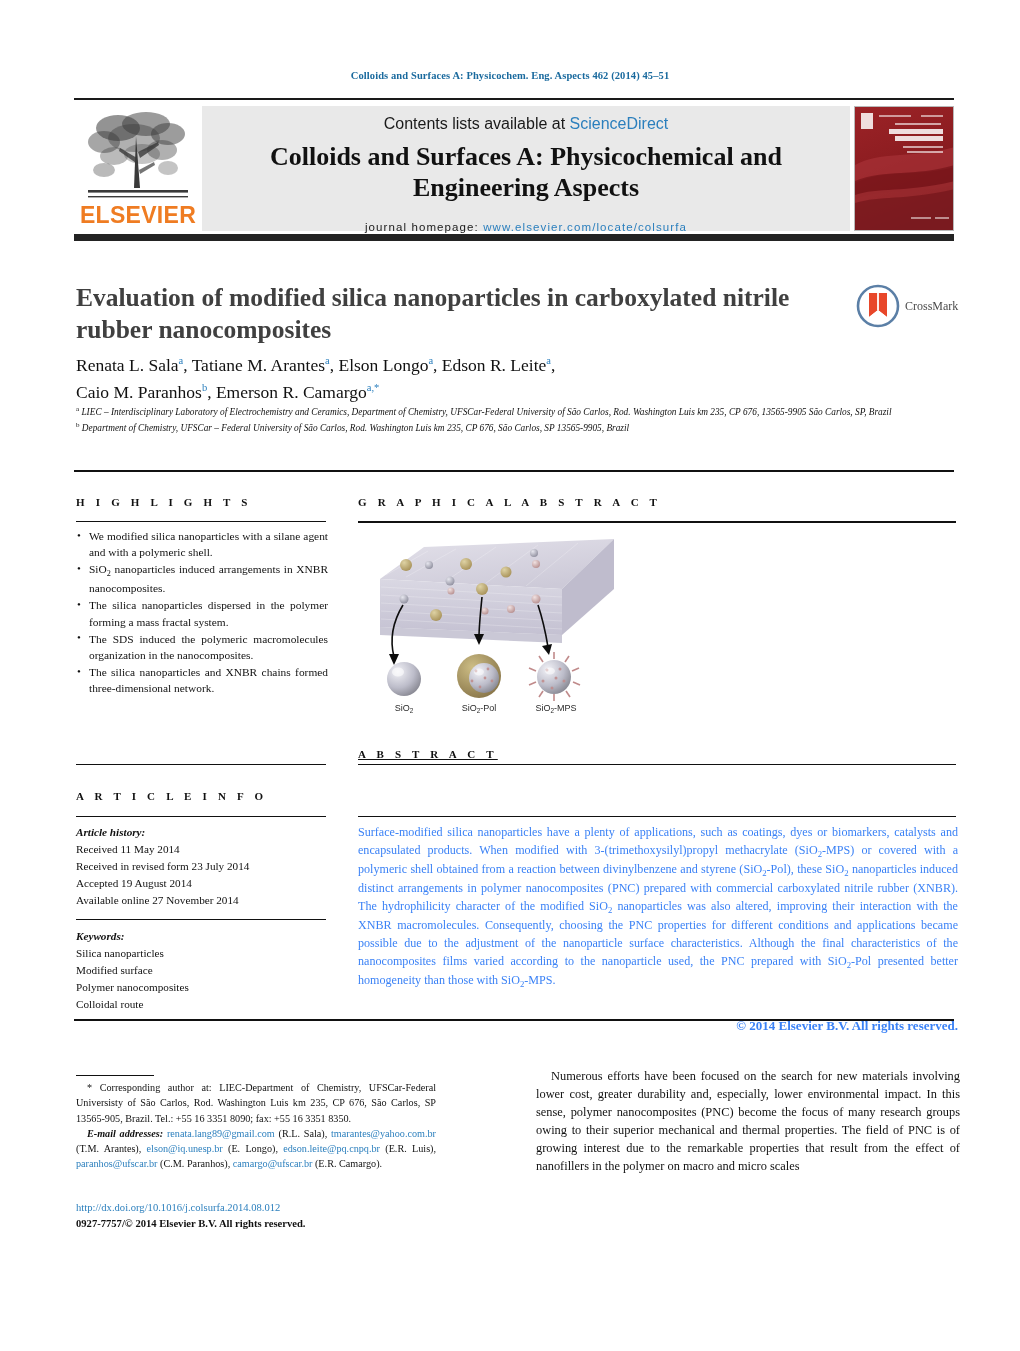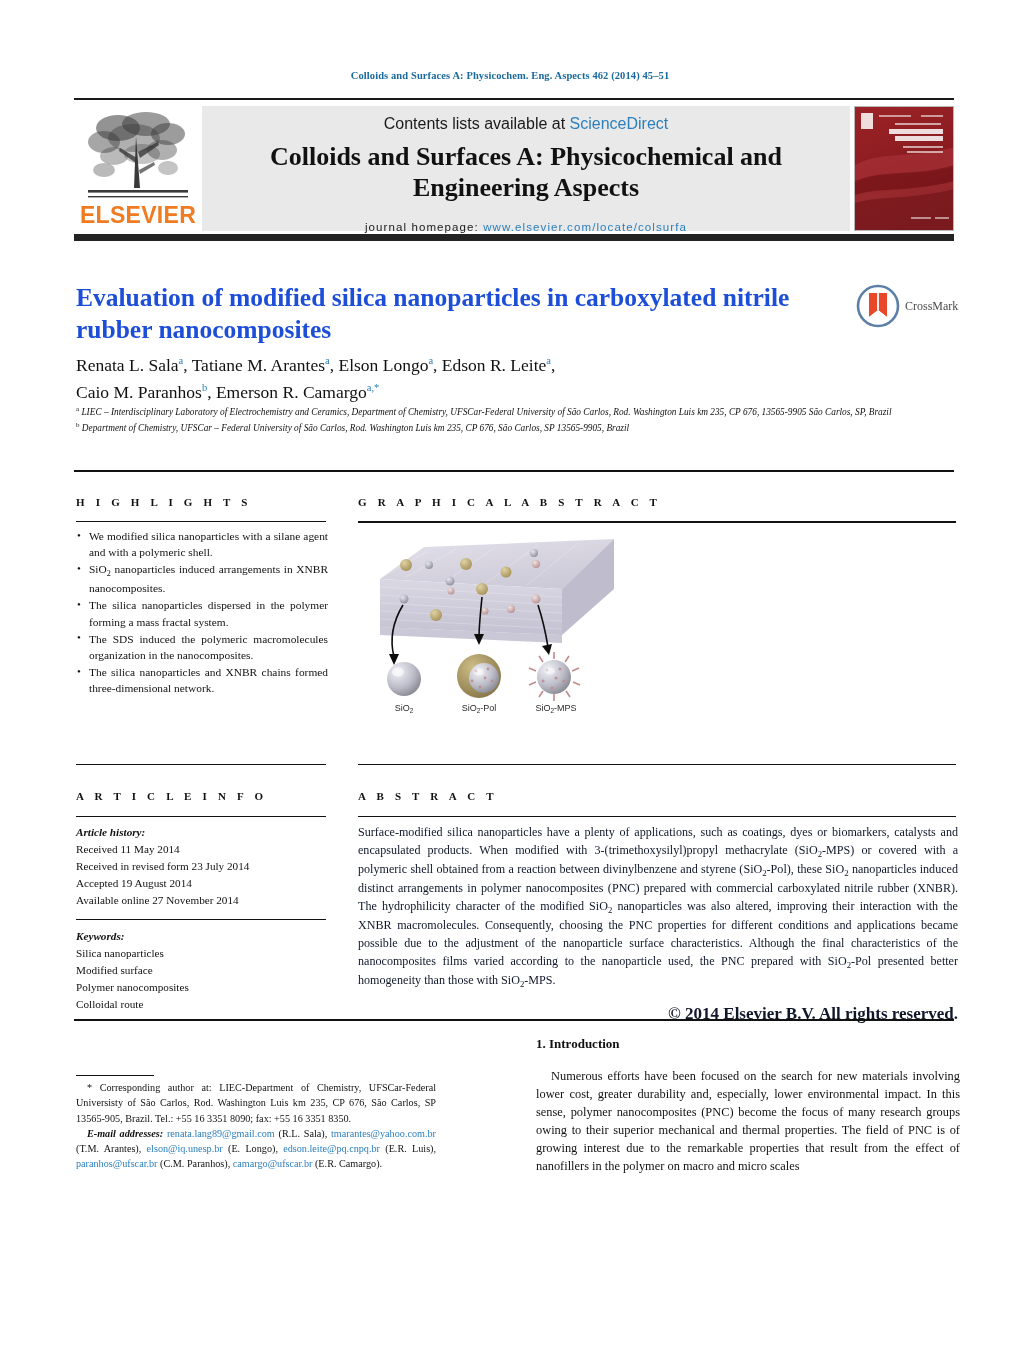--- a/index.html
+++ b/index.html
@@ -63,21 +63,21 @@
   }
 
   .blackbar {
     position:absolute; left:74px; top:234px; width:880px; height:7px; background:#232323;
   }
 
   
   .title {
     position:absolute; left:76px; top:282px; width:760px;
     font-family:"Liberation Serif", serif;
-    font-size:25.5px; font-weight:bold; line-height:1.26; color:#1d4ed8;
+    font-size:25.5px; font-weight:bold; line-height:1.26; color:#404040;
   }
   .crossmark {
     position:absolute; left:856px; top:283px; width:104px; height:46px;
     display:flex; align-items:center; gap:5px;
   }
   .cm-label { font-family:"Liberation Serif", serif; font-size:12px; color:#4b4b4b; }
 
   
   .authors {
     position:absolute; left:76px; top:352px; width:780px;
@@ -121,37 +121,37 @@
     content:"\2022"; position:absolute; left:-12px; top:-0.5px; font-size:11px;
   }
 
   
   .ga-art { position:absolute; left:366px; top:531px; width:250px; height:182px; }
 
   
   .ai-rule-top { position:absolute; left:76px; top:764px; width:250px; height:1.4px; background:#111; }
   .ab-rule-top { position:absolute; left:358px; top:764px; width:598px; height:1.4px; background:#111; }
   .ai-head { top:790px; }
-  .ab-head { top:790px; }
+  .ab-head { top:748px;text-decoration:underline; }
   .ai-rule-bot { position:absolute; left:76px; top:816px; width:250px; height:1.4px; background:#111; }
   .ab-rule-bot { position:absolute; left:358px; top:816px; width:598px; height:1.4px; background:#111; }
 
   .ai-body {
     position:absolute; left:76px; top:824px; width:252px;
     font-family:"Liberation Serif", serif; font-size:11.2px; line-height:1.52; color:#111;
   }
   .ai-label { font-style:italic; font-weight:bold; }
   .ai-sep { width:250px; height:1.2px; background:#111; margin:10px 0 8px 0; }
 
   .abstract {
     position:absolute; left:358px; top:824px; width:600px;
     font-family:"Liberation Serif", serif; font-size:12.1px; line-height:1.47;
-    text-align:justify; color:#0f172a;
-  }
-  .copyright { text-align:right; font-weight:bold; margin-top:11px; font-size:17px; }
+    text-align:justify; color:#3b82f6;
+  }
+  .copyright { text-align:right; font-weight:bold; margin-top:25px; font-size:13px; }
 
   
   .rule-bottom { position:absolute; left:74px; top:1019px; width:880px; height:1.6px; background:#111; }
 
   
   .fn-rule { position:absolute; left:76px; top:1075px; width:78px; height:1.1px; background:#111; }
   .footnote {
     position:absolute; left:76px; top:1080px; width:360px;
     font-family:"Liberation Serif", serif; font-size:10.2px; line-height:1.5;
     text-align:justify; color:#111;
@@ -478,19 +478,22 @@
       <span>(E. Longo)</span>,
       <span class="lnk">edson.leite@pq.cnpq.br</span>
       <span>(E.R. Luis)</span>,
       <span class="lnk">paranhos@ufscar.br</span>
       <span>(C.M. Paranhos)</span>,
       <span class="lnk">camargo@ufscar.br</span>
       <span>(E.R. Camargo)</span>.
     </p>
   </div>
 
-
-  <div class="intro-head">1. Introduction</div>
+  <div class="doi">
+    <div class="lnk">http://dx.doi.org/10.1016/j.colsurfa.2014.08.012</div>
+    <div class="cr">0927-7757/© 2014 Elsevier B.V. All rights reserved.</div>
+  </div>
+
   <div class="intro-body">
     <p>Numerous efforts have been focused on the search for new materials involving lower cost, greater durability and, especially, lower environmental impact. In this sense, polymer nanocomposites (PNC) become the focus of many research groups owing to their superior mechanical and thermal properties. The field of PNC is of growing interest due to the remarkable properties that result from the effect of nanofillers in the polymer on macro and micro scales</p>
   </div>
 
 </div>
 
 </body></html>

